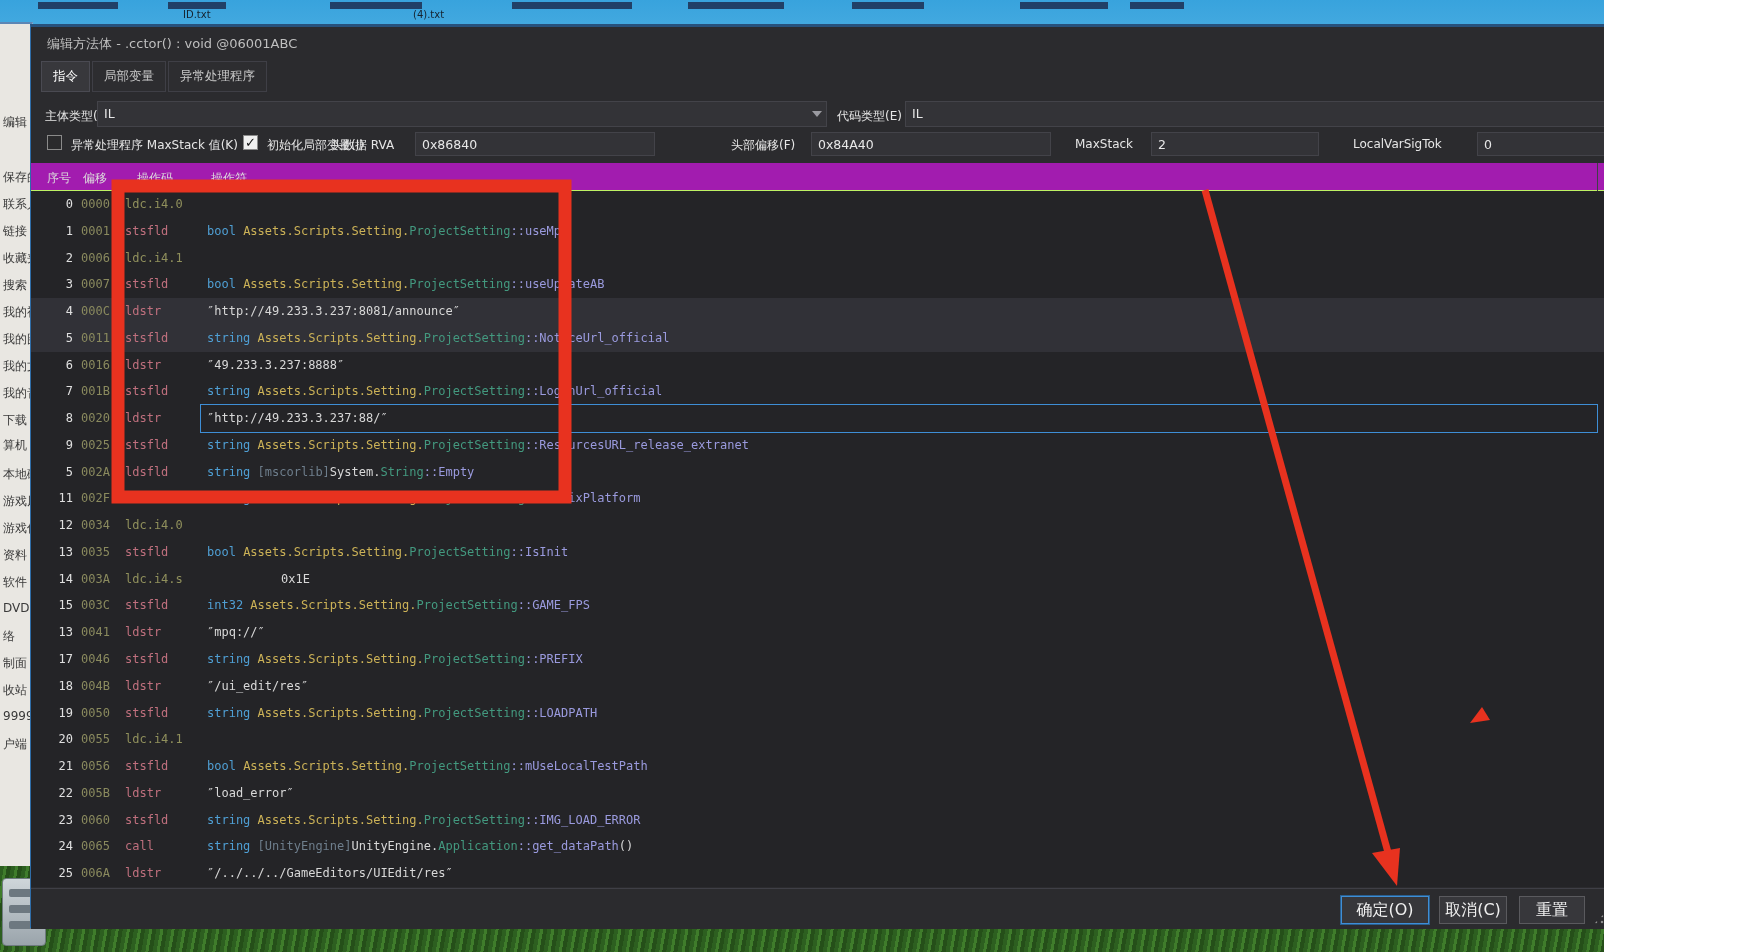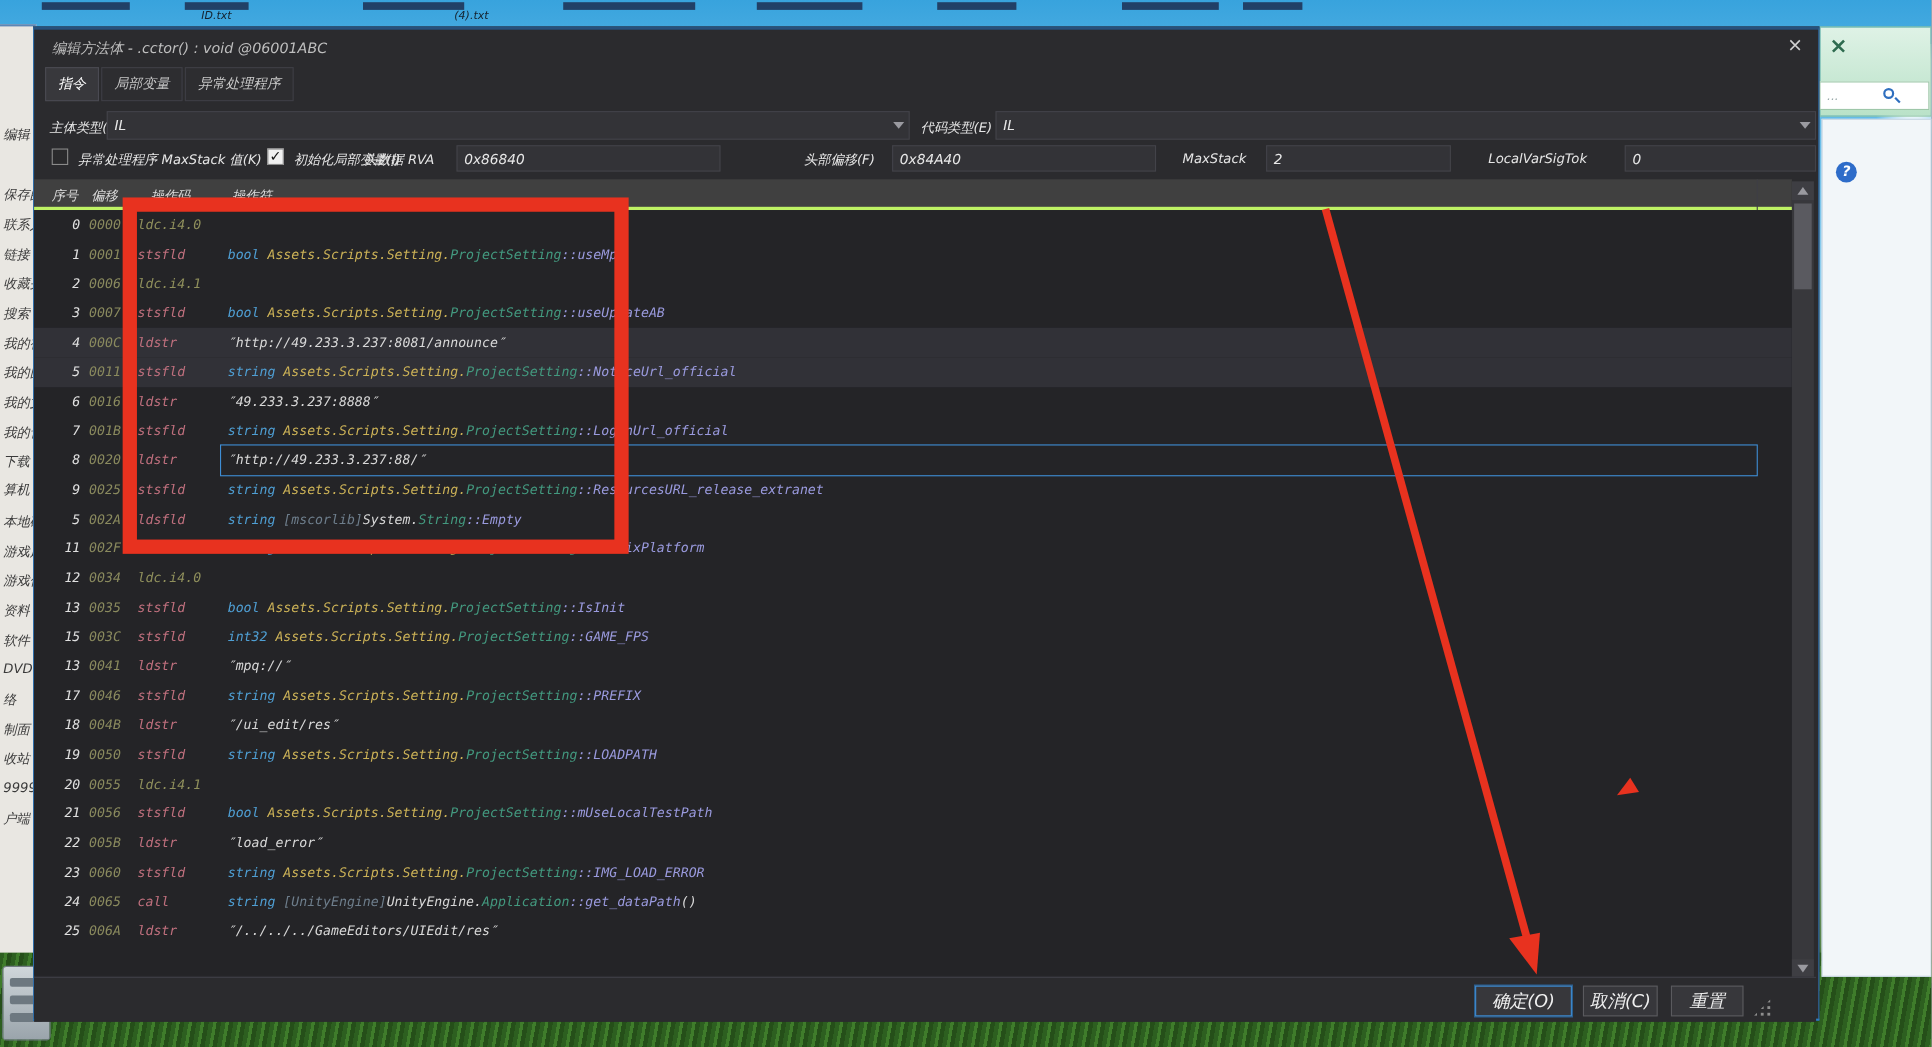--- a/index.html
+++ b/index.html
@@ -1,18 +1,18 @@
 <!DOCTYPE html>
 <html><head>
 <meta charset="utf-8">
 <style>
   * { margin:0; padding:0; box-sizing:border-box; }
   body { font-family:"DejaVu Sans", sans-serif; }
-  .stage { position:relative; width:1756px; height:952px; overflow:hidden;
-    background:linear-gradient(180deg,#38a3dd 0px,#66bce8 110px,#9fd4ef 300px,#c2e2f2 470px,#b4ccd2 560px,#9db29f 650px,#7fa07c 770px,#558348 860px,#2f6322 880px);font-style:italic; }
+  .stage { position:relative; width:1604px; height:952px; overflow:hidden;
+    background:linear-gradient(180deg,#38a3dd 0px,#66bce8 110px,#9fd4ef 300px,#c2e2f2 470px,#b4ccd2 560px,#9db29f 650px,#7fa07c 770px,#558348 860px,#2f6322 880px); }
 
   
   .grass { position:absolute; left:0; top:866px; width:1756px; height:86px;
     background:repeating-linear-gradient(100deg,#2d5f20 0 4px,#3f7c2b 4px 7px,#254f19 7px 11px); }
   .mountain { position:absolute; left:1706px; top:400px; width:50px; height:466px;
     background:linear-gradient(180deg,#c3ccd2 0%,#8da0a8 35%,#64836a 70%,#3f6a3a 100%); }
   .cloud { position:absolute; left:1698px; top:40px; width:58px; height:90px;
     background:radial-gradient(ellipse at 70% 40%, rgba(255,255,255,.85) 0 40%, rgba(255,255,255,0) 70%); }
   .top-bar-frag { position:absolute; top:2px; height:7px; background:#1d2f52; opacity:.85; }
   .top-file-label { position:absolute; top:9px; font-size:10px; color:#15222e; }
@@ -52,21 +52,21 @@
 
   .lbl { position:absolute; font-size:12px; color:#e6e6e6; white-space:nowrap; }
   .combo, .tbox { position:absolute; height:26px; background:#333337; border:1px solid #434349;
     color:#e8e8e8; font-size:12.5px; padding:4px 6px; }
   .combo .arr { position:absolute; right:4px; top:9px; width:0; height:0;
     border-left:5px solid transparent; border-right:5px solid transparent; border-top:6px solid #9a9aa0; }
   .cb { position:absolute; width:15px; height:15px; border:1px solid #8a8a8a; background:#2a2a2c; }
   .cb.checked { background:#f0f0f0; color:#141414; font-size:13px; font-weight:bold; text-align:center; line-height:14px; }
 
   .grid-header { position:absolute; left:0; top:136px; width:1598px; height:28px;
-    background:#404040; border-bottom:3px solid #bef264; }
+    background:#a21caf; border-bottom:1px solid #bef264; }
   .grid-header .h { position:absolute; top:7px; font-size:12px; color:#dcdcdc; }
   .hsep { position:absolute; left:1566px; top:136px; height:28px; border-left:1px solid #3f3f46; }
 
   .rows { position:absolute; left:0; top:164px; width:1598px; height:696px; background:#242427; overflow:hidden; }
   .ilrow { display:flex; height:26.77px; line-height:26.77px;
     font-family:"DejaVu Sans Mono", monospace; font-size:12px; }
   .ilrow.hl { background:#313137; }
   .c-idx { width:42px; text-align:right; color:#e0e0e0; flex:none; }
   .c-off { margin-left:8px; width:44px; color:#8a8a5e; flex:none; }
   .c-op  { width:76px; flex:none; }
@@ -290,20 +290,26 @@
           <span class="c-op op-load">ldc.i4.0</span>
           <span class="c-operand"></span>
         </div>
         <div class="ilrow">
           <span class="c-idx">13</span>
           <span class="c-off">0035</span>
           <span class="c-op op-field">stsfld</span>
           <span class="c-operand"><span class="seg-kw">bool </span><span class="seg-ns">Assets.Scripts.Setting.</span><span class="seg-cls">ProjectSetting</span><span class="seg-fld">::IsInit</span></span>
         </div>
         <div class="ilrow">
+          <span class="c-idx">14</span>
+          <span class="c-off">003A</span>
+          <span class="c-op op-load">ldc.i4.s</span>
+          <span class="c-operand"><span class="seg-num">0x1E</span></span>
+        </div>
+        <div class="ilrow">
           <span class="c-idx">15</span>
           <span class="c-off">003C</span>
           <span class="c-op op-field">stsfld</span>
           <span class="c-operand"><span class="seg-kw">int32 </span><span class="seg-ns">Assets.Scripts.Setting.</span><span class="seg-cls">ProjectSetting</span><span class="seg-fld">::GAME_FPS</span></span>
         </div>
         <div class="ilrow">
           <span class="c-idx">13</span>
           <span class="c-off">0041</span>
           <span class="c-op op-field">ldstr</span>
           <span class="c-operand"><span class="seg-str">″mpq://″</span></span>

